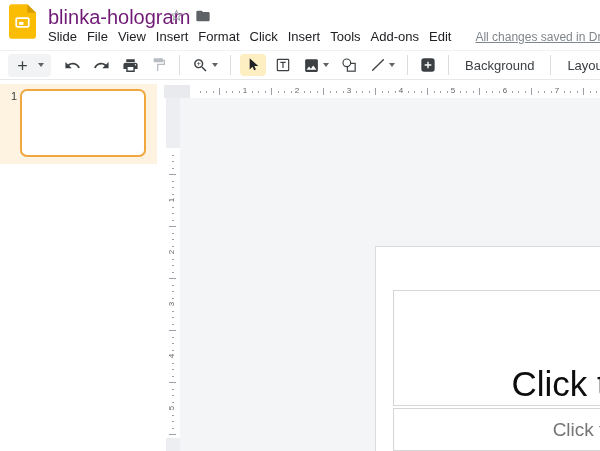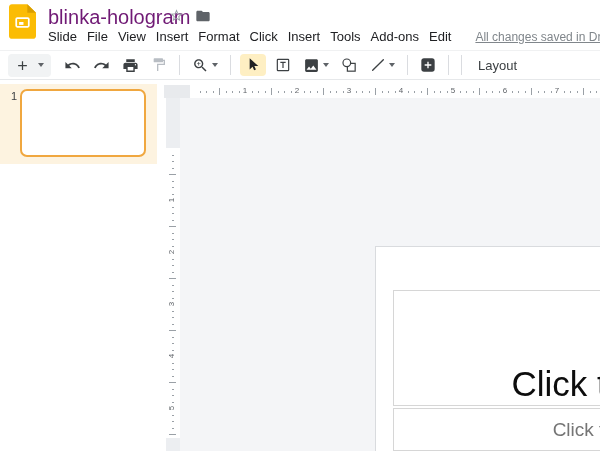--- a/index.html
+++ b/index.html
@@ -168,20 +168,23 @@
       <span class="caret"></span>
     </span>
     <span class="tb-sep"></span>
     <span class="tb-icon">
       <svg width="16" height="16" viewBox="0 0 24 24">
           <rect x="2" y="2" width="20" height="20" rx="4" fill="#3c4043"></rect>
           <path d="M12 7v10M7 12h10" stroke="#fff" stroke-width="2"></path>
         </svg>
     </span>
     <span class="tb-sep"></span>
+    <button class="tb-text">
+        <span>Background</span>
+      </button>
     <span class="tb-sep"></span>
     <button class="tb-text">
         <span>Layout</span>
       </button>
 
   </div>
 
   <div class="filmstrip">
     <div class="slide-row">
       <span class="slide-num">1</span>

